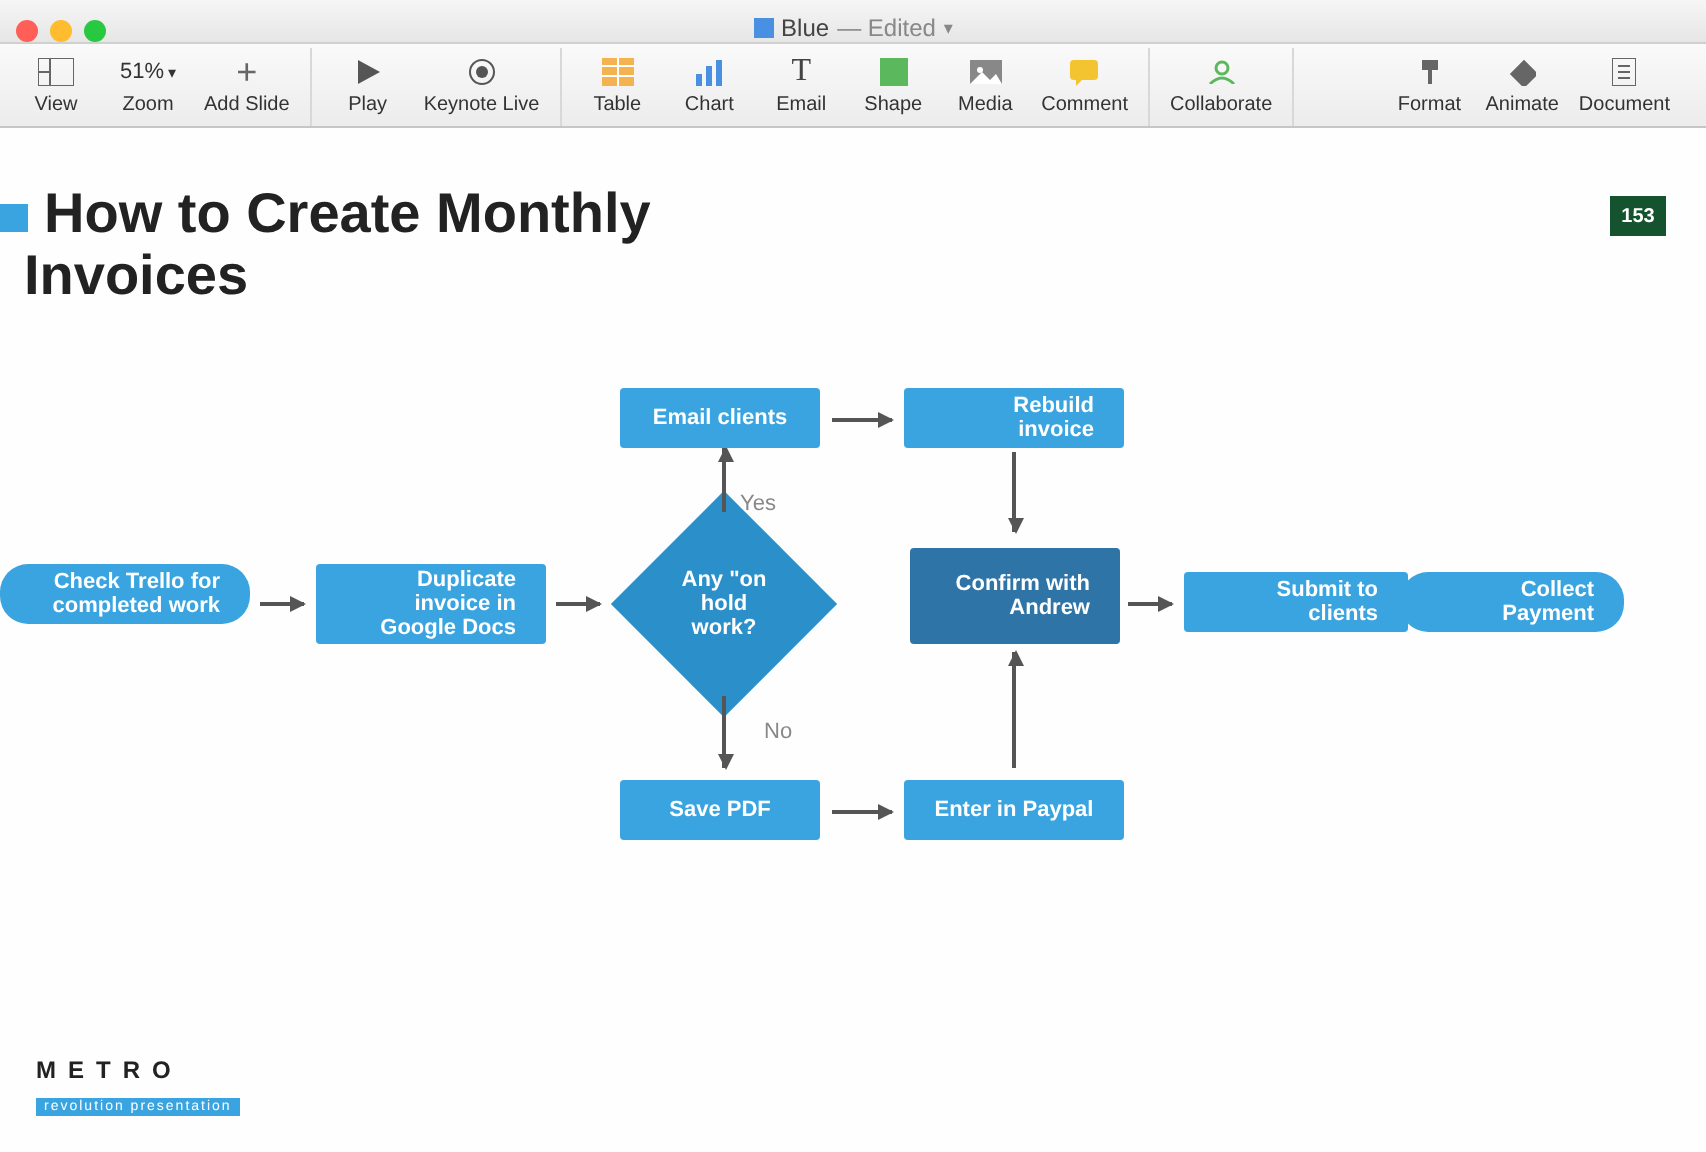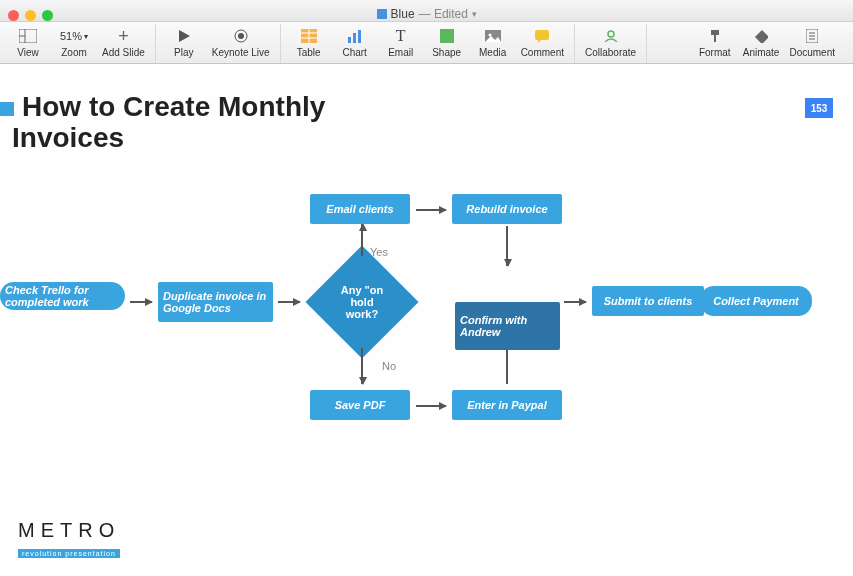--- a/index.html
+++ b/index.html
@@ -25,41 +25,41 @@
 .zoom .iconbox { font-size: 11px; color: #333; }
 .flex { flex: 1; }
 
 
 .canvas { position: relative; width: 853px; height: 512px; background: #fff; }
 .slide { position: absolute; left: 0; top: 0; width: 853px; height: 512px; background: #fefefe; }
 
 
 .slidetitle { position: absolute; left: 12px; top: 28px; font-size: 28px; font-weight: 700; color: #222; line-height: 1.1; }
 .titlebar-accent { position: absolute; left: 0; top: 38px; width: 14px; height: 14px; background: #3aa4e0; }
-.pagenum { position: absolute; right: 20px; top: 34px; width: 28px; height: 20px; background: #3b82f6; color: #fff; display: flex; align-items: center; justify-content: center; font-size: 10px; font-weight: 600; }
-
-
-.box { position: absolute; background: #3aa4e0; color: #fff; font-size: 11px; font-weight: 600; display: flex; align-items: center; justify-content: center; text-align: left; padding: 5px; border-radius: 2px; font-style: italic; }
+.pagenum { position: absolute; right: 20px; top: 34px; width: 28px; height: 20px; background: #14532d; color: #fff; display: flex; align-items: center; justify-content: center; font-size: 10px; font-weight: 600; }
+
+
+.box { position: absolute; background: #3aa4e0; color: #fff; font-size: 11px; font-weight: 600; display: flex; align-items: center; justify-content: center; text-align: right; padding: 15px; border-radius: 2px; }
 .pill { border-radius: 14px; }
 .diamond { position: absolute; width: 80px; height: 80px; transform: rotate(45deg); background: #2b8fc9; }
 .diamond span { position: absolute; width: 100%; height: 100%; transform: rotate(-45deg); display: flex; align-items: center; justify-content: center; text-align: center; color: #fff; font-size: 11px; font-weight: 600; padding: 14px; }
-.wave { border-radius: 2px; background: #2f74a6; margin-top: 28px; }
+.wave { border-radius: 2px; background: #2f74a6; }
 
 
 .arrow-h { position: absolute; height: 0; border-top: 2px solid #555; }
 .arrow-h::after { content: ''; position: absolute; right: -1px; top: -5px; border-left: 8px solid #555; border-top: 4px solid transparent; border-bottom: 4px solid transparent; }
 .arrow-v { position: absolute; width: 0; border-left: 2px solid #555; }
 .arrow-v::after { content: ''; position: absolute; left: -4px; bottom: -1px; border-top: 8px solid #555; border-left: 4px solid transparent; border-right: 4px solid transparent; }
 .arrow-v.up::after { bottom: auto; top: -1px; border-top: none; border-bottom: 8px solid #555; }
 
 .lab { position: absolute; font-size: 11px; color: #888; }
 
 
 .logo { position: absolute; left: 18px; bottom: 16px; color: #222; }
-.logo .m { font-size: 20px; font-weight: 400; letter-spacing: 6px; }
+.logo .m { font-size: 12px; font-weight: 700; letter-spacing: 6px; }
 .logo .sub { font-size: 7px; background: #3aa4e0; color: #fff; padding: 1px 4px; display: inline-block; margin-top: -2px; letter-spacing: 1px; }
 </style>
 </head>
 <body>
 
 <div class="titlebar">
   <div class="traffic">
     <div class="dot red"></div>
     <div class="dot yellow"></div>
     <div class="dot green"></div>

